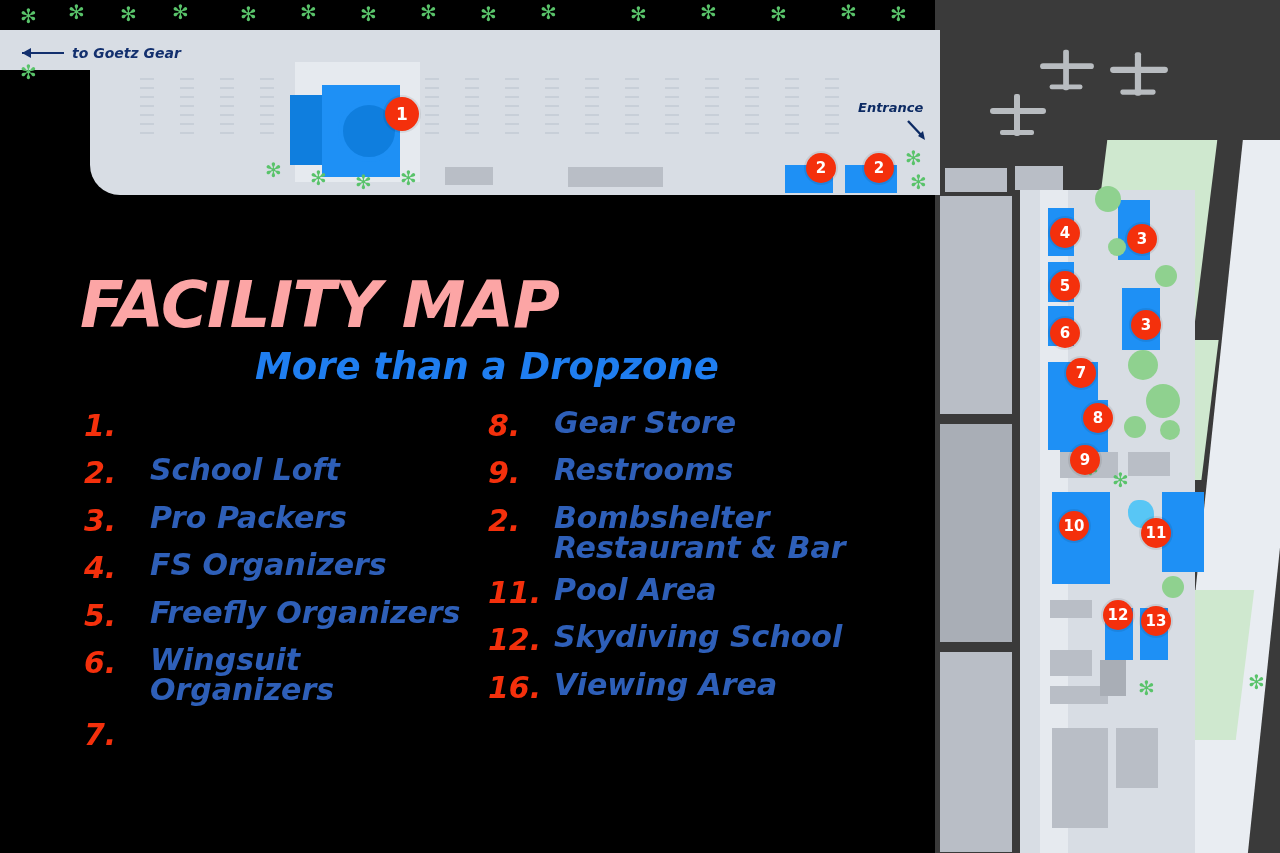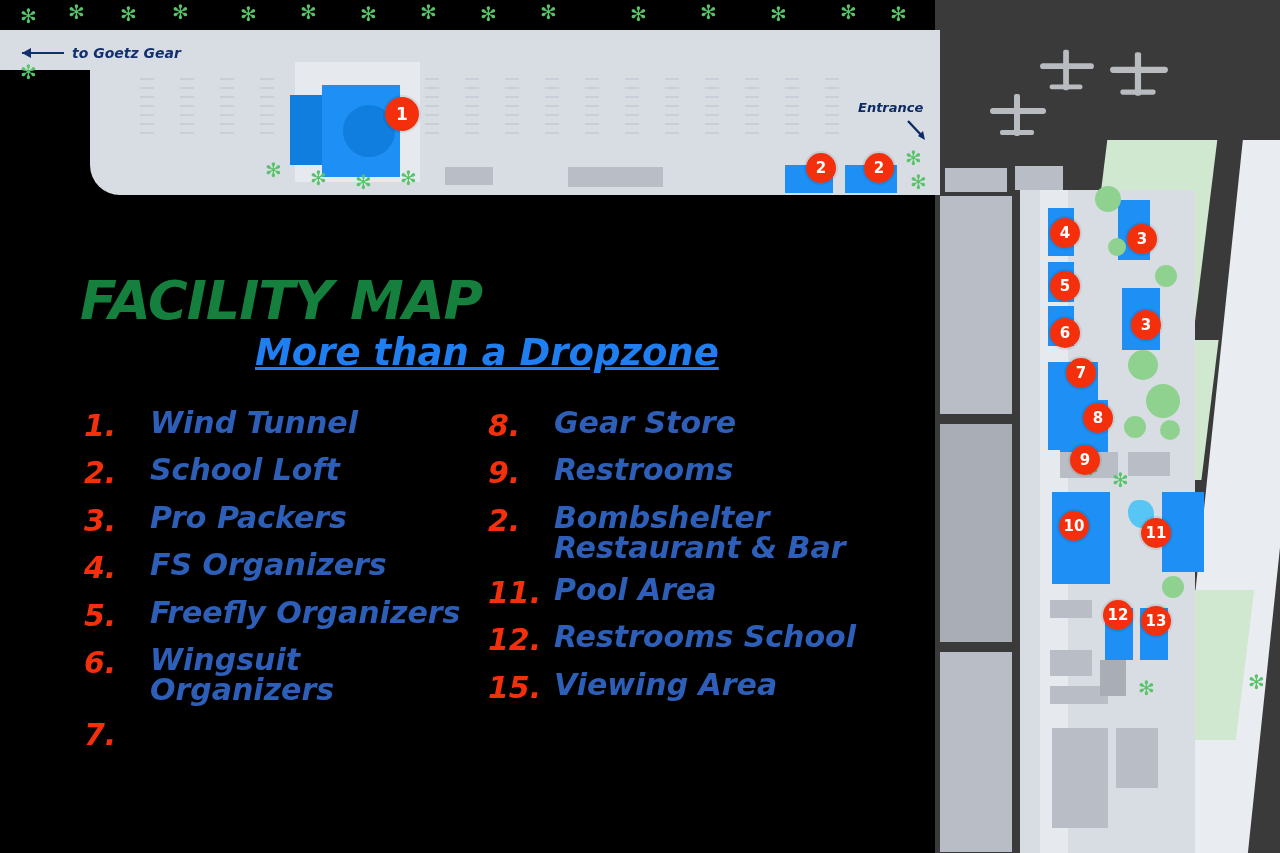--- a/index.html
+++ b/index.html
@@ -126,38 +126,37 @@
   }
   #entrance-arrow {
     position: absolute;
     left: 905px; top: 118px;
     width: 26px; height: 26px;
   }
 
   #title {
     position: absolute;
     left: 80px; top: 275px;
-    color: #15803d;
-    font-family: "DejaVu Sans", sans-serif;
-    font-weight: bold;
-    font-style: italic;
-    font-size: 54px;
+    color: #fca5a5;
+    font-family: "DejaVu Sans", sans-serif;
+    font-weight: bold;
+    font-style: italic;
+    font-size: 64px;
     letter-spacing: -1px;
     line-height: 0.95;
   }
   #subtitle {
     position: absolute;
-    left: 255px; top: 334px;
+    left: 255px; top: 348px;
     color: #1f7ef0;
     font-family: "DejaVu Sans", sans-serif;
     font-weight: bold;
     font-style: italic;
     font-size: 37px;
     line-height: 1;
-    text-decoration: underline;
   }
 
   .legend-col {
     position: absolute;
     top: 408px;
   }
   #legend-col-1 { left: 84px; width: 400px; }
   #legend-col-2 { left: 488px; width: 420px; }
 
   .legend-item {
@@ -357,21 +356,20 @@
     <path d="M3 3 L18 19" stroke="#0c2a63" stroke-width="2.4" fill="none"></path>
     <path d="M20 22 L13 18 L18 13 Z" fill="#0c2a63"></path>
   </svg>
 
   <div id="title">FACILITY MAP</div>
   <div id="subtitle">More than a Dropzone</div>
 
   <div class="legend-col" id="legend-col-1">
     <div class="legend-item">
       <span class="legend-num">1.</span>
-      <span class="legend-label">Wind Tunnel</span>
     </div>
     <div class="legend-item">
       <span class="legend-num">2.</span>
       <span class="legend-label">School Loft</span>
     </div>
     <div class="legend-item">
       <span class="legend-num">3.</span>
       <span class="legend-label">Pro Packers</span>
     </div>
     <div class="legend-item">
@@ -404,20 +402,20 @@
       <span class="legend-num">2.</span>
       <span class="legend-label">Bombshelter
 Restaurant &amp; Bar</span>
     </div>
     <div class="legend-item">
       <span class="legend-num">11.</span>
       <span class="legend-label">Pool Area</span>
     </div>
     <div class="legend-item">
       <span class="legend-num">12.</span>
-      <span class="legend-label">Restrooms School</span>
-    </div>
-    <div class="legend-item">
-      <span class="legend-num">15.</span>
+      <span class="legend-label">Skydiving School</span>
+    </div>
+    <div class="legend-item">
+      <span class="legend-num">16.</span>
       <span class="legend-label">Viewing Area</span>
     </div>
   </div>
 </div>
 
 </body></html>

